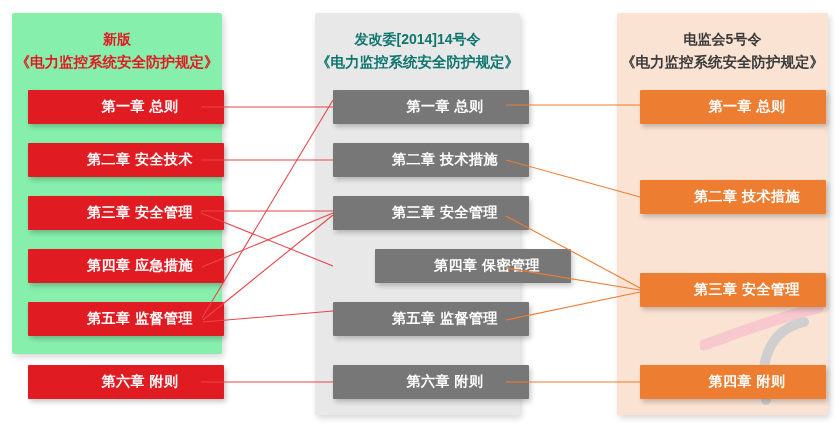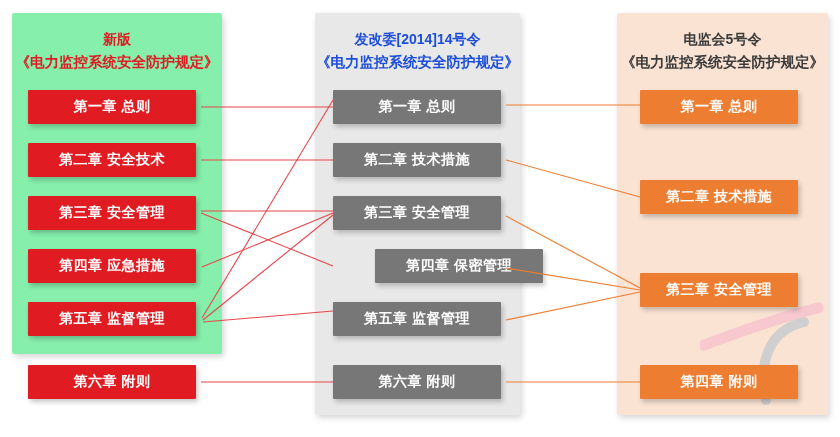--- a/index.html
+++ b/index.html
@@ -24,34 +24,35 @@
   .panel-title{
     position:absolute;left:0;right:0;top:16px;
     text-align:center;
     font-weight:bold;
     line-height:1.55;
     pointer-events:none;
   }
   .panel-title .l1{display:block;font-size:14px;}
   .panel-title .l2{display:block;font-size:14.5px;}
   .panel.left .panel-title{color:#e11b22;}
-  .panel.mid  .panel-title{color:#1d4ed8;}
+  .panel.mid  .panel-title{color:#0f766e;}
   .panel.right .panel-title{color:#3b3b3b;}
 
   .chapter{
     position:absolute;
     height:34px;
     display:flex;align-items:center;justify-content:center;
     color:#ffffff;
     font-size:14px;
     font-weight:bold;
     letter-spacing:0.5px;
     border-radius:1px;
     box-shadow:2px 3px 5px rgba(0,0,0,0.22);
     white-space:nowrap;
+    padding-left:28px;
   }
   .chapter.red{background:#e11b22;left:28px;width:168px;}
   .chapter.gray{background:#777777;left:333px;width:168px;}
   .chapter.orange{background:#ed7d31;left:640px;width:158px;}
 
   svg.links{position:absolute;left:0;top:0;width:840px;height:437px;overflow:visible;}
   svg.links line, svg.links path{fill:none;}
 
   .deco{position:absolute;pointer-events:none;}
 </style>

